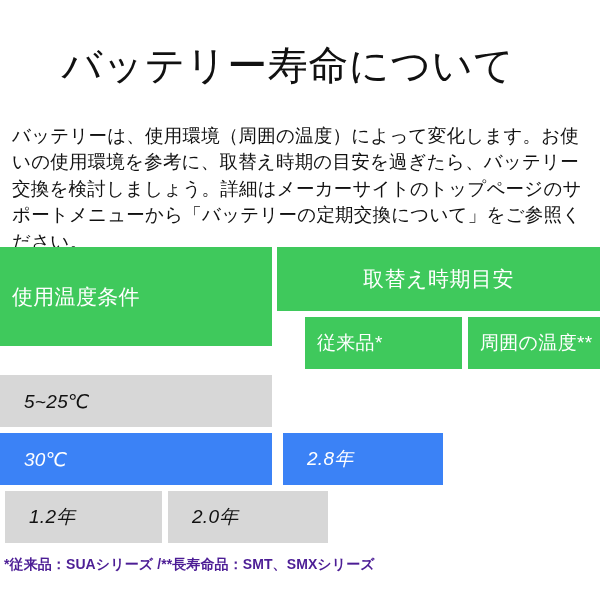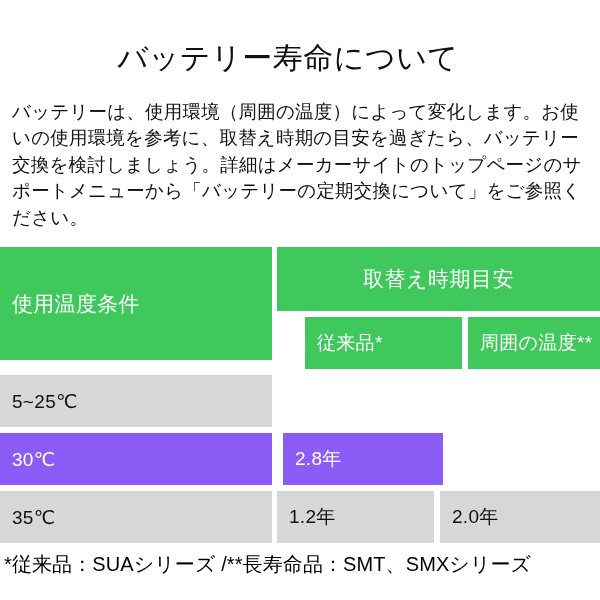--- a/index.html
+++ b/index.html
@@ -23,33 +23,33 @@
     box-sizing: border-box;
   }
 
   
   .title {
     position: absolute;
     left: 0;
     top: 18px;
     width: 576px;
     text-align: center;
-    font-size: 30px;
+    font-size: 40px;
     line-height: 40px;
     font-weight: 400;
     letter-spacing: 0.5px;
     color: #111111;
     white-space: nowrap;
   }
 
   
   .body-copy {
     position: absolute;
     left: 12px;
-    top: 80px;
+    top: 104px;
     width: 580px;
     font-size: 18.5px;
     line-height: 26.5px;
     letter-spacing: 0.2px;
     color: #111111;
     text-align: left;
   }
 
   
   .table {
@@ -86,33 +86,33 @@
   }
 
   .hdr {
     background: #3fc95c;
     color: #ffffff;
   }
   .hdr-pad {
     padding-left: 12px;
   }
 
-  .head-tall { height: 113px; }
+  .head-tall { height: 99px; }
 
   .data-row-h { height: 52px; }
 
   .light {
     background: #d7d7d7;
     color: #111111;
   }
   .dark {
-    background: #8b5cf6;
+    background: #3b82f6;
     color: #ffffff;
   }
-  .cellpad { padding-left: 12px; }
+  .cellpad { padding-left: 24px; font-style: italic; }
 
   .hdr-col1-label {
     font-size: 21px;
   }
 
   
   .right-head {
     display: flex;
     flex-direction: column;
     width: 323px;
@@ -138,25 +138,26 @@
     height: 52px;
     margin-left: 28px;
   }
 
   
   .footnote {
     position: absolute;
     left: 4px;
     top: 552px;
     width: 596px;
-    font-size: 20px;
+    font-size: 14px;
     line-height: 24px;
     letter-spacing: 0.1px;
-    color: #000000;
+    color: #4c1d95;
     white-space: nowrap;
+    font-weight: bold;
   }
 </style>
 </head>
 <body>
 
 <div class="page">
 
   <h1 class="title">バッテリー寿命について</h1>
 
   <p class="body-copy">バッテリーは、使用環境（周囲の温度）によって変化します。お使いの使用環境を参考に、取替え時期の目安を過ぎたら、バッテリー交換を検討しましょう。詳細はメーカーサイトのトップページのサポートメニューから「バッテリーの定期交換について」をご参照ください。</p>
@@ -190,21 +191,20 @@
     <div class="trow">
       <div class="cell dark cellpad c1 data-row-h">30℃</div>
       <div class="cgap"></div>
       <div class="cgap2"></div>
       <div class="cell dark cellpad c3 data-row-h">2.8年</div>
     </div>
 
     <div class="gap-v"></div>
 
     <div class="trow">
-      <div class="cell light cellpad c1 data-row-h">35℃</div>
       <div class="cgap"></div>
       <div class="cell light cellpad c2 data-row-h">1.2年</div>
       <div class="cgap2"></div>
       <div class="cell light cellpad c3 data-row-h">2.0年</div>
     </div>
 
   </div>
 
   <div class="footnote">*従来品：SUAシリーズ /**長寿命品：SMT、SMXシリーズ</div>
 

